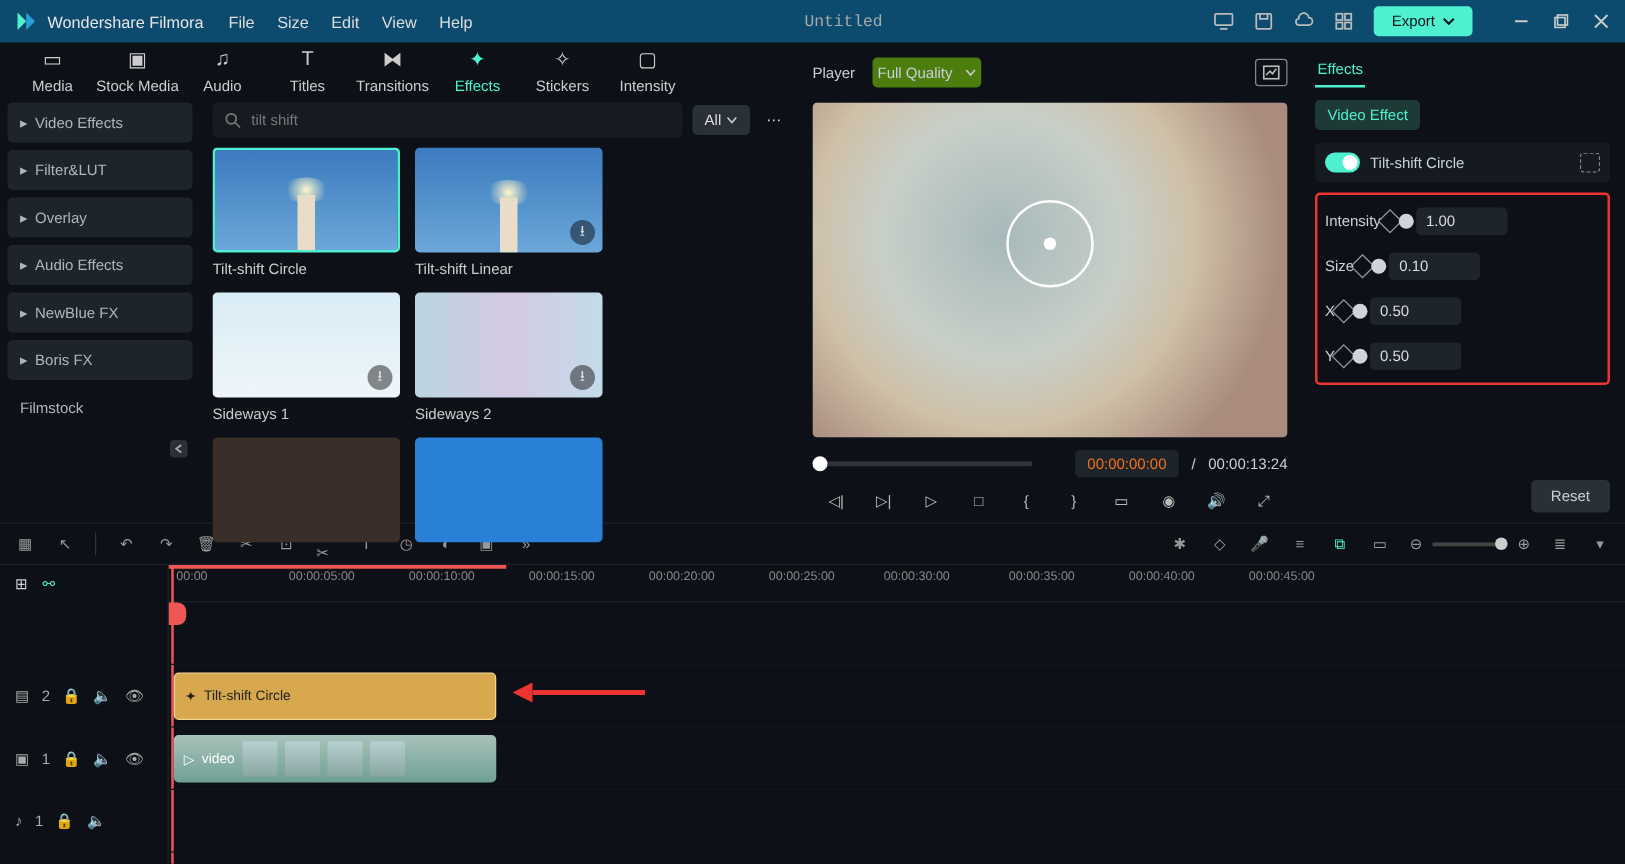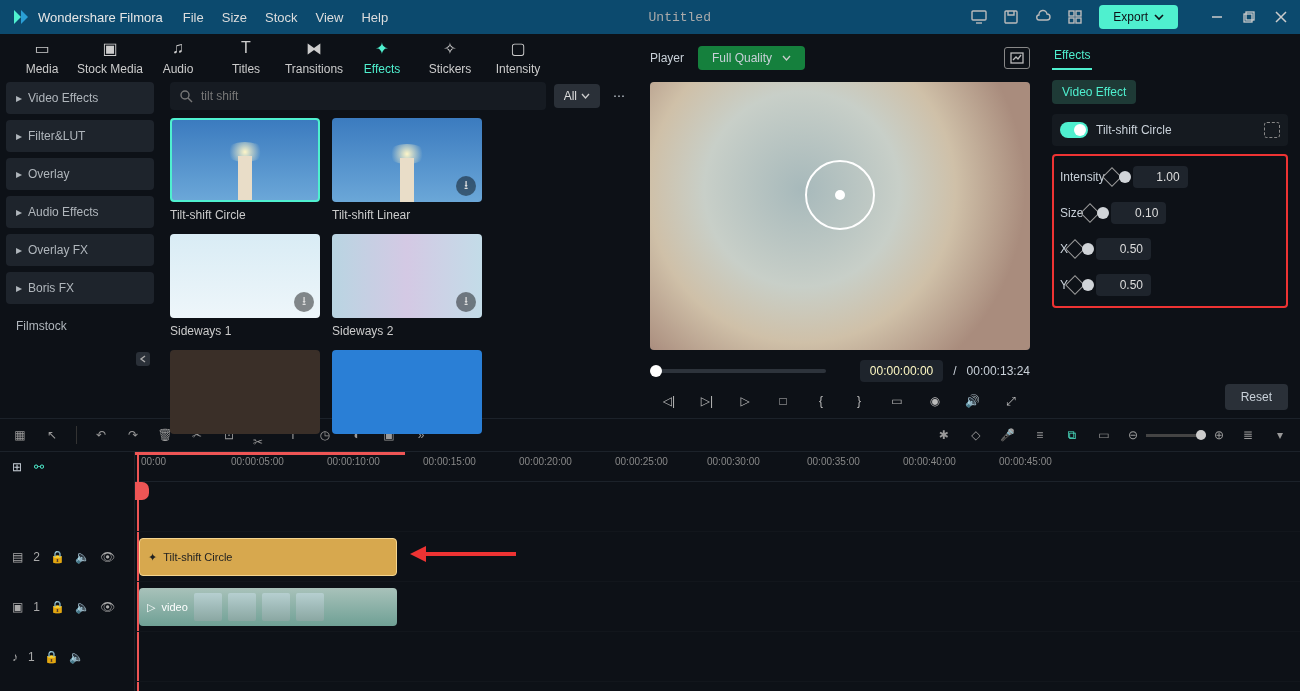--- a/index.html
+++ b/index.html
@@ -39,48 +39,48 @@
 .thumb .dl { position:absolute; right:6px; bottom:6px; width:20px; height:20px; border-radius:50%; background:rgba(0,0,0,.45); display:flex; align-items:center; justify-content:center; color:#ddd;}
 .card-label { margin-top:6px; color:#ccc; font-size:12px;}
 .sky { background:linear-gradient(#3b7bbf, #6ba7d8);}
 .sky .tower { position:absolute; left:50%; bottom:0; transform:translateX(-50%); width:14px; height:44px; background:#e9ddc8;}
 .sky .glow { position:absolute; left:50%; bottom:38px; transform:translateX(-50%); width:40px; height:20px; border-radius:50%; background:radial-gradient(circle,#fff6c8, transparent 70%);}
 .snow { background:linear-gradient(#d9ecf5,#eef6fa);}
 .glitch { background:linear-gradient(90deg,#b9d5e2,#d4c9e4,#c3dce8);}
 
 .player-col { flex:1; padding:8px 10px; display:flex; flex-direction:column; }
 .player-head { display:flex; align-items:center; gap:14px; height:32px; }
-.player-head .sel { background:#15803d; padding:5px 14px; border-radius:4px; display:flex; align-items:center; gap:10px; cursor:pointer;}
+.player-head .sel { background:#4d7c0f; padding:5px 4px; border-radius:4px; display:flex; align-items:center; gap:10px; cursor:pointer;}
 .snap-ic { margin-left:auto; width:26px; height:22px; border:1px solid #888; border-radius:3px; display:flex; align-items:center; justify-content:center; cursor:pointer;}
 .viewport { margin-top:8px; flex:1; background:#1a1f26; border-radius:4px; position:relative; overflow:hidden;}
 .vpbg { position:absolute; inset:0; background:radial-gradient(circle at 40% 40%, #a7b9bb, #c8cfc8 35%, #cfc0a8 55%, #a98c7d 80%);}
 .circle { position:absolute; width:70px; height:70px; border:2px solid #fff; border-radius:50%; left:50%; top:42%; transform:translate(-50%,-50%);}
 .dot { position:absolute; width:10px; height:10px; background:#fff; border-radius:50%; left:50%; top:42%; transform:translate(-50%,-50%);}
 .timebar { display:flex; align-items:center; margin-top:10px; gap:10px;}
 .scrub { flex:1; height:4px; background:#2d333b; border-radius:2px; position:relative;}
 .scrub .hd { position:absolute; left:0; top:-4px; width:12px; height:12px; background:#fff; border-radius:50%;}
-.timebox { background:#1e242c; padding:4px 10px; border-radius:4px; color:#fef9c3; font-size:12px;margin-left:24px;}
+.timebox { background:#1e242c; padding:4px 10px; border-radius:4px; color:#f97316; font-size:12px;margin-left:24px;}
 .pctrls { display:flex; gap:20px; margin-top:10px; justify-content:center; align-items:center; color:#bbb;}
 .pctrls .ic { cursor:pointer; width:18px; height:18px; display:flex; align-items:center; justify-content:center;}
 
 .right-col { width: 260px; padding:8px 12px; display:flex; flex-direction:column;}
 .panel-tab { color:#4ff0cf; border-bottom:2px solid #4ff0cf; display:inline-block; padding:6px 2px; margin-bottom:10px;}
 .ve-chip { background:#1e3a36; color:#4ff0cf; padding:5px 10px; border-radius:4px; display:inline-block; margin-bottom:10px;}
 .eff-row { display:flex; align-items:center; gap:8px; padding:8px; background:#151a20; border-radius:4px; margin-bottom:8px;}
 .toggle { width:28px; height:16px; background:#4ff0cf; border-radius:8px; position:relative;}
 .toggle::after{content:''; position:absolute; width:12px; height:12px; background:#fff; border-radius:50%; top:2px; right:2px;}
 .sq { width:16px; height:16px; border:1px dashed #888; border-radius:3px; margin-left:auto;}
 .props { border:2px solid #e33; border-radius:4px; padding:10px 6px; display:flex; flex-direction:column; gap:14px;}
 .prop { display:flex; flex-direction:row; gap:6px;}
 .prop-top { display:flex; align-items:center;}
 .kf { width:14px; height:14px; transform:rotate(45deg); border:1px solid #999; margin-left:auto;}
 .ctl { display:flex; align-items:center; gap:8px;}
 .slider { flex:1; height:4px; background:#3a434d; border-radius:2px; position:relative;}
 .slider .hd { position:absolute; top:-4px; width:12px; height:12px; background:#d0d4d8; border-radius:50%;}
-.valbox { background:#1e242c; padding:4px 8px; border-radius:4px; width:55px; text-align:right; color:#ddd; font-size:12px;}
+.valbox { background:#1e242c; padding:4px 8px; border-radius:4px; width:73px; text-align:left; color:#ddd; font-size:12px;}
 .reset-btn { background:#2a3038; padding:6px 16px; border-radius:4px; margin-top:auto; align-self:flex-end; cursor:pointer;}
 
 .toolbar { height:34px; display:flex; align-items:center; padding:0 12px; gap:16px; border-top:1px solid #1c222a; border-bottom:1px solid #1c222a; color:#999;}
 .toolbar .ic{cursor:pointer; width:16px;height:16px; display:flex;align-items:center;justify-content:center;}
 .toolbar .sep{width:1px;height:18px;background:#333;}
 .toolbar .spacer{flex:1;}
 .zoom { display:flex; align-items:center; gap:8px;}
 .zoom-track{width:60px;height:3px;background:#444;position:relative;}
 .zoom-hd{position:absolute;right:0;top:-4px;width:10px;height:10px;border-radius:50%;background:#ccc;}
 
@@ -111,21 +111,21 @@
   <div class="logo">
     <svg width="18" height="18" viewBox="0 0 18 18">
         <path d="M2 2 L9 9 L2 16 Z" fill="#4ff0cf"></path>
         <path d="M9 2 L16 9 L9 16 Z" fill="#2a9fd6"></path>
       </svg>
   </div>
   <span class="app-title">Wondershare Filmora</span>
   <div class="menu">
     <span>File</span>
     <span>Size</span>
-    <span>Stock</span>
+    <span>Edit</span>
     <span>View</span>
     <span>Help</span>
   </div>
   <div class="center-title">Untitled</div>
   <div class="title-icons">
     <div class="ic">
         <svg width="16" height="16" viewBox="0 0 16 16" fill="none" stroke="currentColor" stroke-width="1.4">
           <rect x="1" y="2" width="14" height="9" rx="1"></rect>
           <path d="M5 14h6"></path>
         </svg>
@@ -226,21 +226,21 @@
         <div class="side-item">
             <span>▸</span>
             <span>Overlay</span>
           </div>
         <div class="side-item">
             <span>▸</span>
             <span>Audio Effects</span>
           </div>
         <div class="side-item">
             <span>▸</span>
-            <span>Overlay FX</span>
+            <span>NewBlue FX</span>
           </div>
         <div class="side-item">
             <span>▸</span>
             <span>Boris FX</span>
           </div>
         <div class="side-item flat">
             <span>Filmstock</span>
           </div>
         <div class="side-chev">
             <svg width="8" height="8" viewBox="0 0 8 8">

